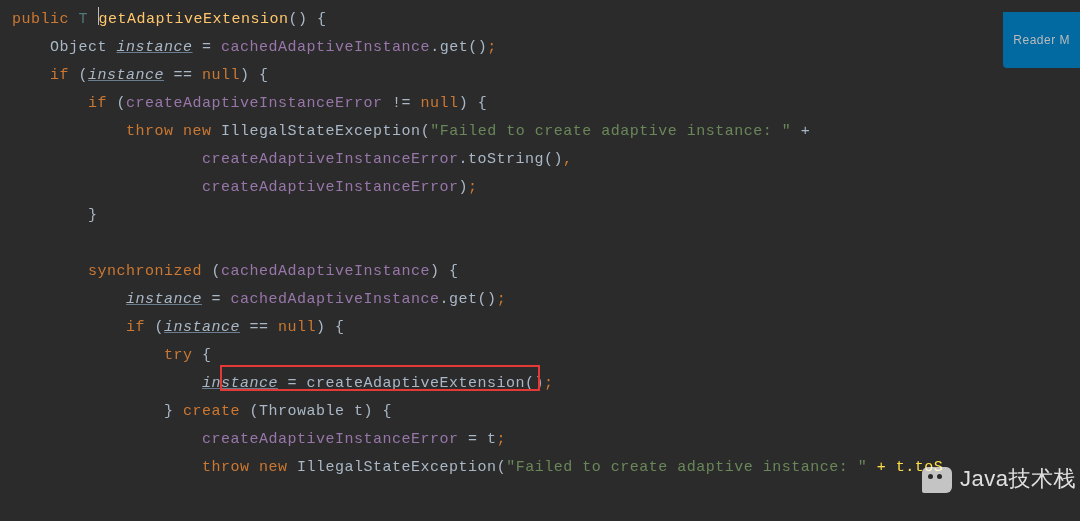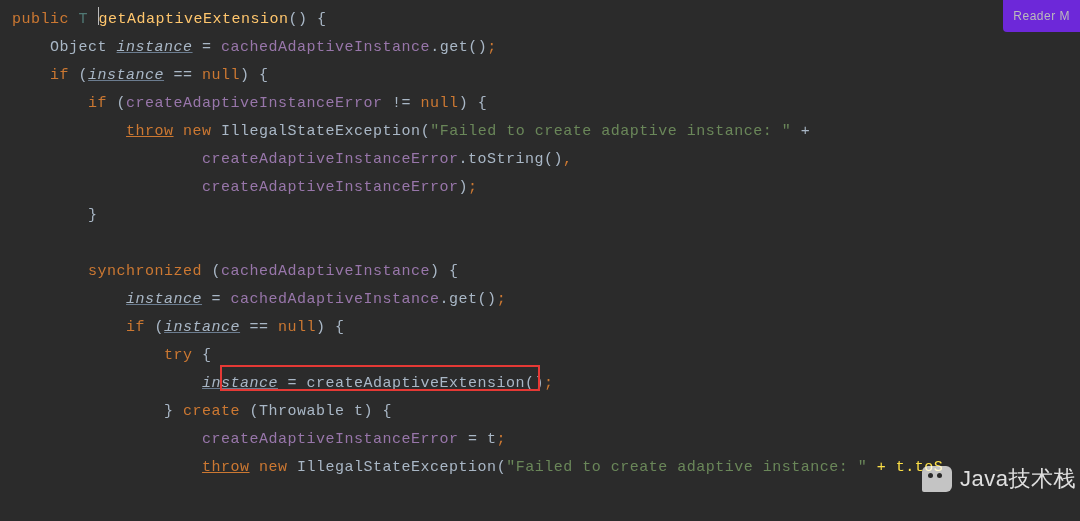--- a/index.html
+++ b/index.html
@@ -14,33 +14,33 @@
       position: relative;
       line-height: 28px;
       letter-spacing: 0.5px;
     }
     .editor {
       padding: 6px 8px 0 12px;
       position: relative;
     }
     .reader-mode {
       position: absolute;
-      top: 0;
+      top: 12px;
       right: 0;
-      background: #6d28d9;
+      background: #0369a1;
       color: #bbbbbb;
       font-family: Arial, sans-serif;
       font-size: 12px;
-      padding: 2px 10px;
+      padding: 14px 10px;
       border-bottom-left-radius: 4px;
     }
     .line { white-space: pre; }
     .kw-public { color: #cc7832; }
     .kw-if { color: #cc7832; }
-    .kw-throw { color: #cc7832; text-decoration: underline; }
+    .kw-throw { color: #cc7832; }
     .kw-new { color: #cc7832; }
     .kw-sync { color: #cc7832; text-align: right; }
     .kw-try { color: #cc7832; }
     .kw-catch { color: #cc7832; }
     .kw-null { color: #cc7832; }
     .type-param { color: #507874; }
     .method-decl { color: #ffc66d; }
     .string { color: #6a8759; }
     .field { color: #9876aa; }
     .underline { text-decoration: underline; text-decoration-color: #6b7c8f; font-style: italic; }
@@ -56,21 +56,21 @@
     .highlight-box {
       position: absolute;
       border: 2px solid #e53935;
       pointer-events: none;
     }
     .watermark {
       position: absolute;
       right: 4px;
       bottom: 28px;
       display: flex;
-      align-items: center;
+      align-items: flex-end;
       color: #ffffff;
       opacity: 0.85;
       font-family: Arial, sans-serif;
       margin-left: 24px;
     }
     .wechat-icon {
       width: 30px; height: 26px;
       background: #ffffff;
       border-radius: 6px 6px 6px 2px;
       position: relative;

